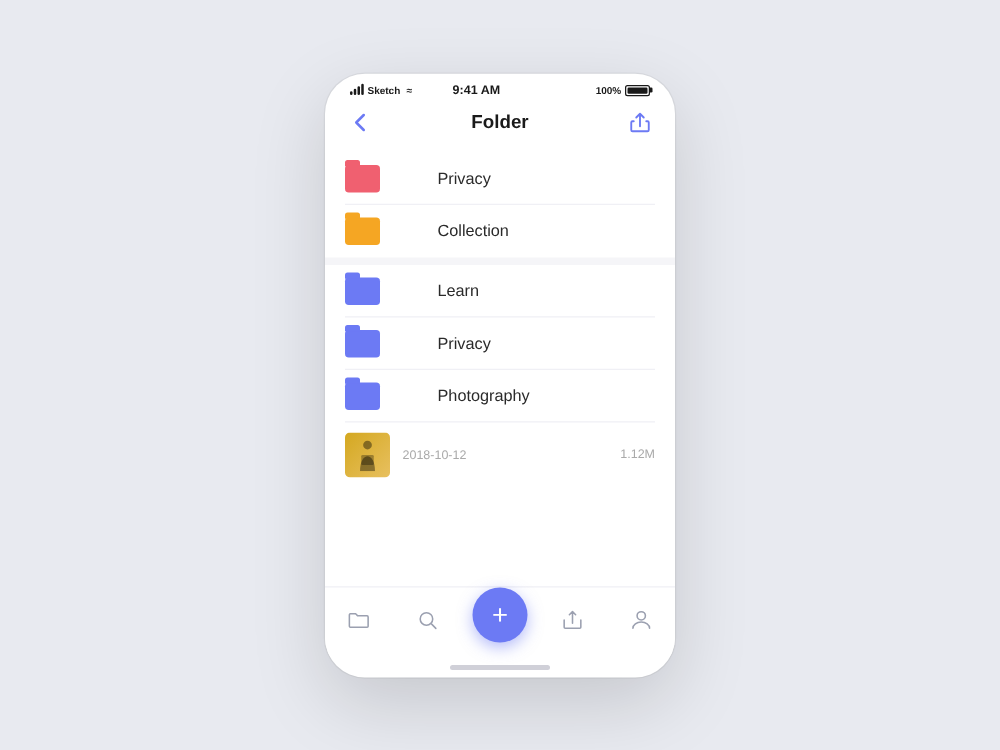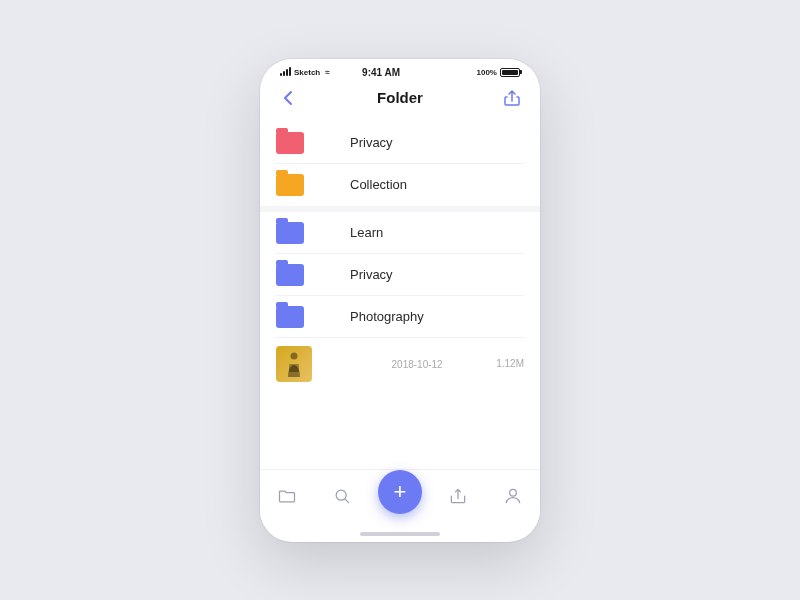--- a/index.html
+++ b/index.html
@@ -17,21 +17,20 @@
     .phone-shell {
       width: 280px;
       height: 483px;
       background: #ffffff;
       border-radius: 32px;
       box-shadow: 0 20px 60px rgba(0,0,0,0.15), 0 0 0 1px rgba(0,0,0,0.05);
       overflow: hidden;
       display: flex;
       flex-direction: column;
       position: relative;
-      text-align: center;
     }
 
     
     .status-bar {
       display: flex;
       justify-content: space-between;
       align-items: center;
       padding: 8px 20px 4px;
       font-size: 9px;
       font-weight: 600;
@@ -251,21 +250,20 @@
     .file-name {
       font-size: 12px;
       color: #2a2a2a;
       font-weight: 400;
     }
 
     .file-date {
       font-size: 10px;
       color: #aaaaaa;
       margin-top: 2px;
-      margin-left: 16px;
     }
 
     .file-size {
       font-size: 10px;
       color: #aaaaaa;
     }
 
     
     .bottom-nav {
       display: flex;

